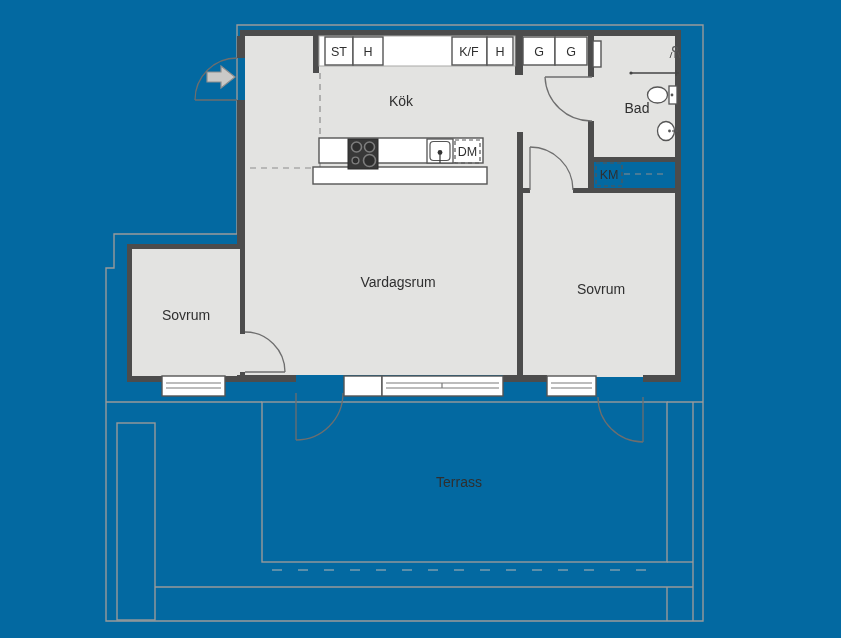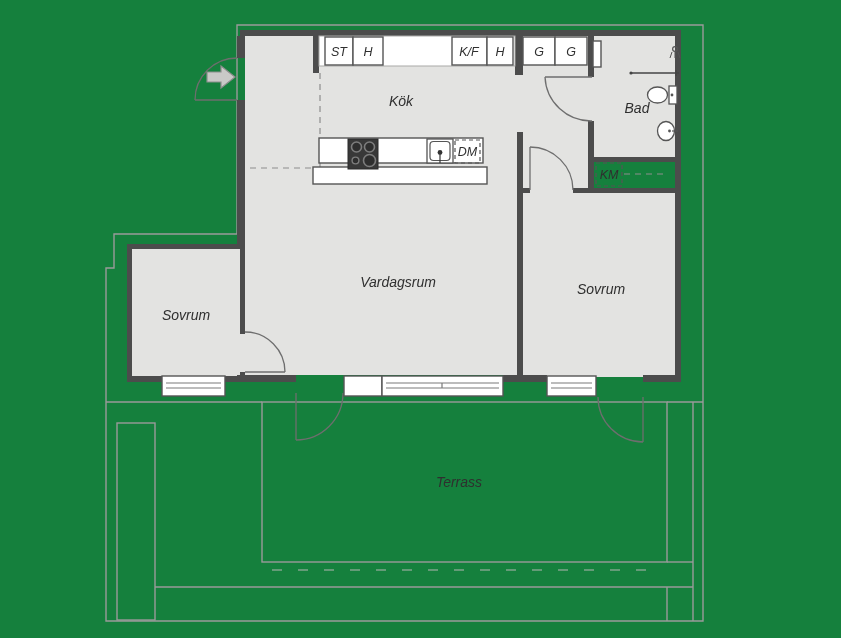--- a/index.html
+++ b/index.html
@@ -1,17 +1,17 @@
 <!DOCTYPE html>
 <html><head>
 <meta charset="utf-8">
 <style>
   html,body{margin:0;padding:0;background:#fbfbfa;}
-  .plan-wrap{position:relative;width:841px;height:638px;background:#15803d;overflow:hidden;
-             font-family:"Liberation Sans", sans-serif;font-style:italic;}
+  .plan-wrap{position:relative;width:841px;height:638px;background:#0369a1;overflow:hidden;
+             font-family:"Liberation Sans", sans-serif;}
   svg{display:block}
   .room-label{font-family:"Liberation Sans", sans-serif;font-size:14px;fill:#2f2f2f;text-anchor:middle;}
   .small-label{font-family:"Liberation Sans", sans-serif;font-size:12.5px;fill:#2f2f2f;text-anchor:middle;}
   .thin{stroke:#9a9a9a;stroke-width:1.4;fill:none;}
   .thin-light{stroke:#b5b5b3;stroke-width:1.2;fill:none;}
   .wall{fill:#4c4c4c;stroke:none;}
   .floor{fill:#e3e3e1;stroke:none;}
   .whitebox{fill:#ffffff;stroke:#555555;stroke-width:1.4;}
   .fixture{fill:#ffffff;stroke:#555555;stroke-width:1.3;}
   .doorline{stroke:#6e6e6e;stroke-width:1.3;fill:none;}

